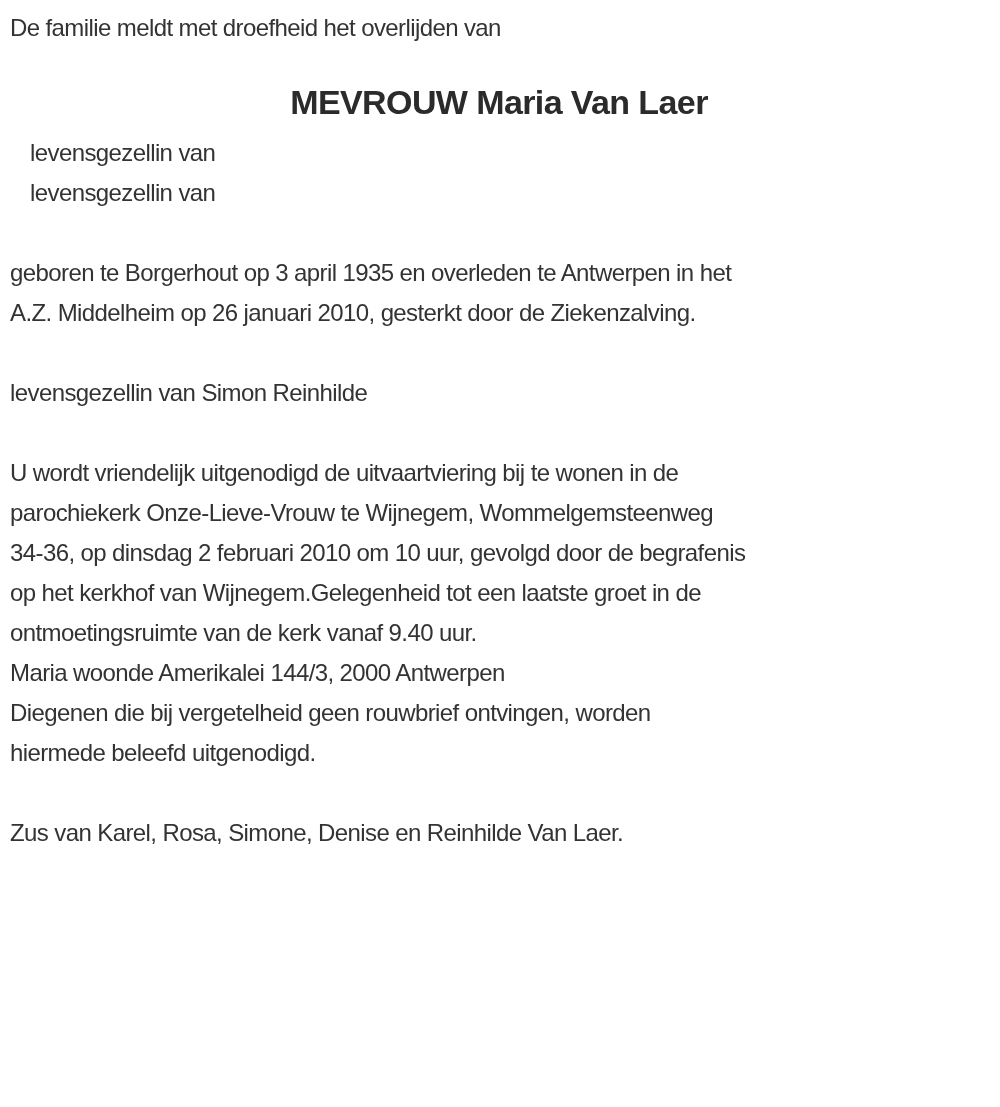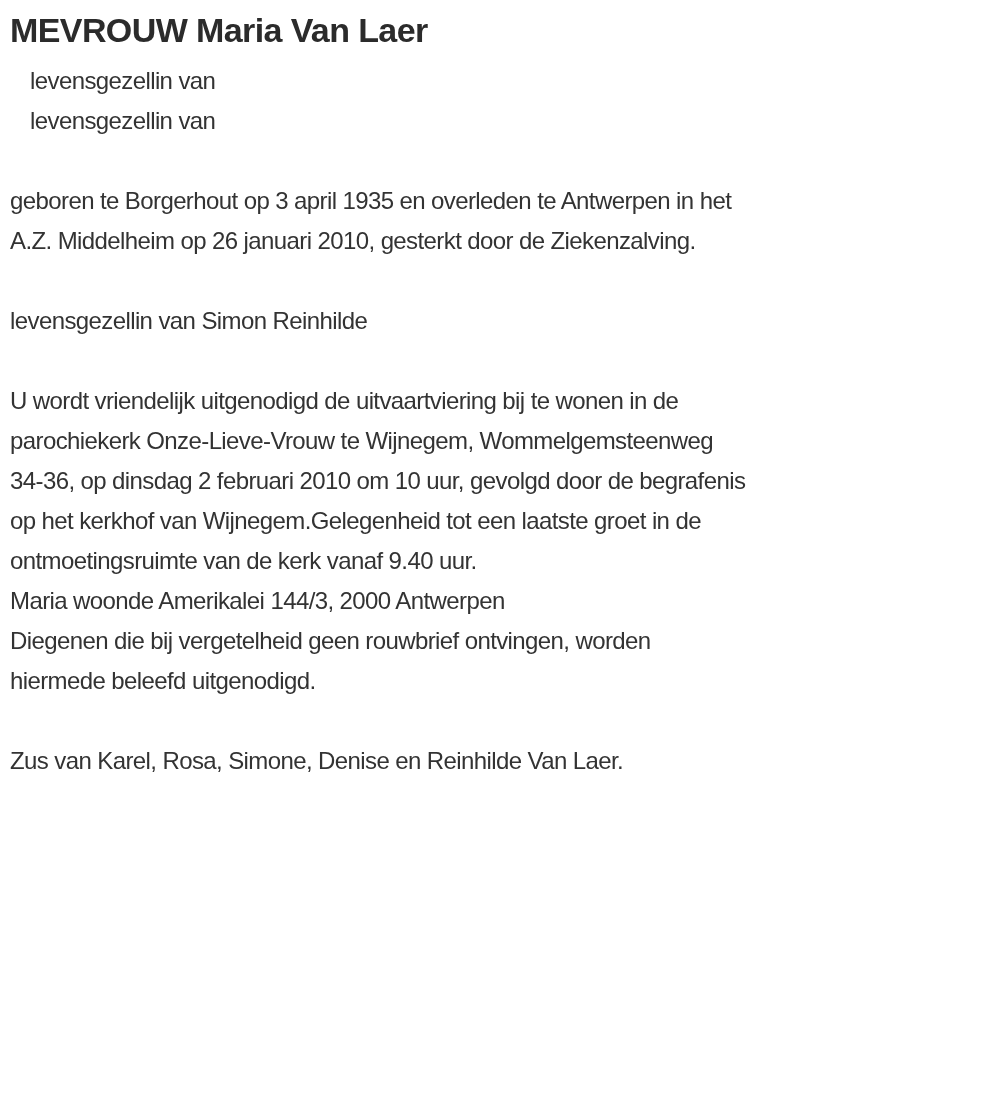--- a/index.html
+++ b/index.html
@@ -27,37 +27,39 @@
     margin-bottom: 32px;
   }
   h1.deceased-name {
     font-size: 34px;
     line-height: 44px;
     font-weight: bold;
     letter-spacing: -0.6px;
     color: #2b2b2b;
     margin: 0 0 9px 0;
     white-space: pre-line;
+    text-align: center;
   }
   .relations {
     margin-bottom: 40px;
     margin-left: 20px;
   }
   .muted {
     color: #b1b1b1;
   }
   .siblings {
     margin-bottom: 0;
   }
 </style>
 </head>
 <body>
 
 <main>
 
+  <p class="intro">De familie meldt met droefheid het overlijden van</p>
 
   <h1 class="deceased-name">MEVROUW Maria Van Laer</h1>
 
   <p class="relations">levensgezellin van
 levensgezellin van</p>
 
   <p>geboren te Borgerhout op 3 april 1935 en overleden te Antwerpen in het
 A.Z. Middelheim op 26 januari 2010, gesterkt door de Ziekenzalving.</p>
 
 

